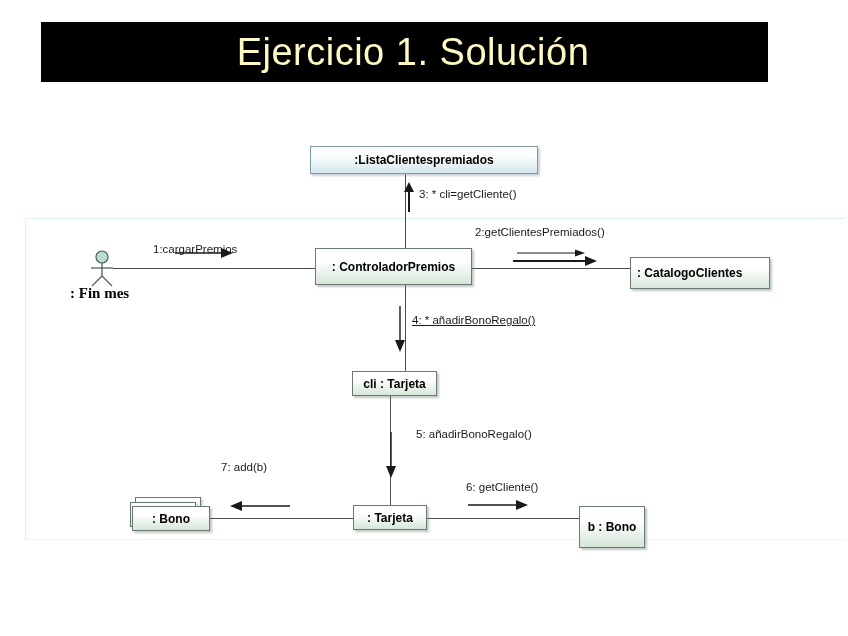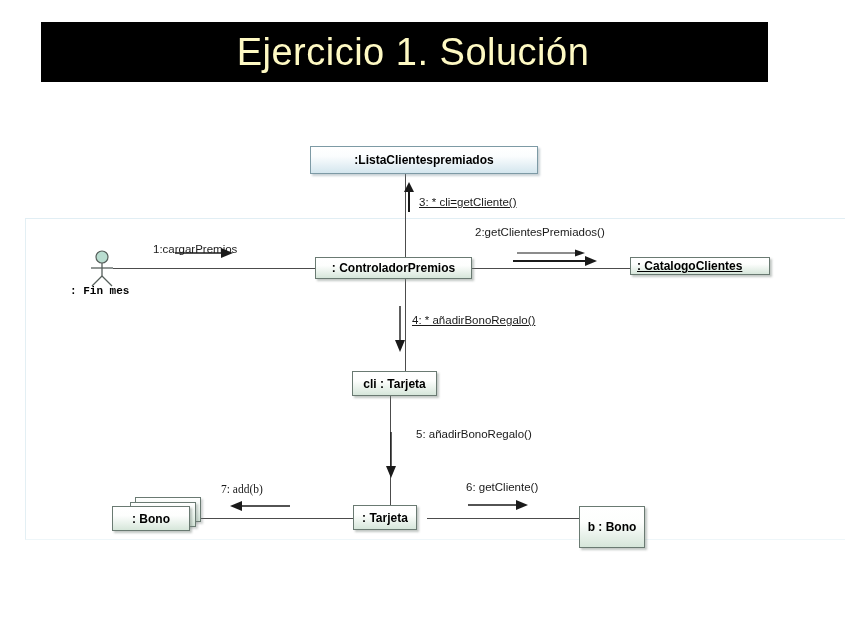--- a/index.html
+++ b/index.html
@@ -66,22 +66,22 @@
     position:absolute;font-size:11.5px;color:#1a1a1a;white-space:nowrap;
     font-family:"Liberation Sans", sans-serif;
   }
 
   
   .arrow{position:absolute;}
 
   
   .actor{position:absolute;}
   .actor-label{
-    position:absolute;font-size:11px;font-weight:bold;color:#000;
-    white-space:nowrap;font-family:Liberation Mono, monospace;
+    position:absolute;font-size:15px;font-weight:bold;color:#000;
+    white-space:nowrap;font-family:Liberation Serif, serif;
   }
 </style>
 </head>
 <body>
 
 <div id="slide">
 
   <div class="title-banner">
     <div class="title-text">Ejercicio 1. Solución</div>
   </div>
@@ -111,39 +111,39 @@
       <line x1="17" y1="26" x2="7" y2="36" stroke="#555f5b" stroke-width="1.3"></line>
       <line x1="17" y1="26" x2="27" y2="36" stroke="#555f5b" stroke-width="1.3"></line>
     </svg>
   </div>
   <div class="actor-label" style="left:70px;top:285px;">: Fin mes</div>
 
   <div class="obj blue" style="left:290px;top:146px;width:228px;height:28px;margin-left:20px;">
     <span class="lbl">:ListaClientespremiados</span>
   </div>
 
-  <div class="obj" style="left:315px;top:257px;width:157px;height:22px;">
+  <div class="obj" style="left:315px;top:248px;width:157px;height:37px;">
     <span class="lbl">: ControladorPremios</span>
   </div>
 
-  <div class="obj" style="left:630px;top:257px;width:140px;height:18px;overflow:hidden;justify-content:flex-start;padding-left:6px;text-decoration:underline;">
+  <div class="obj" style="left:630px;top:257px;width:140px;height:32px;overflow:hidden;justify-content:flex-start;padding-left:6px;">
     <span class="lbl">: CatalogoClientes</span>
   </div>
 
   <div class="obj" style="left:352px;top:371px;width:85px;height:25px;">
     <span class="lbl">cli : Tarjeta</span>
   </div>
 
-  <div class="obj" style="left:353px;top:505px;width:64px;height:25px;">
+  <div class="obj" style="left:353px;top:505px;width:74px;height:25px;">
     <span class="lbl">: Tarjeta</span>
   </div>
 
   <div class="stack-back" style="left:135px;top:497px;width:66px;height:25px;"></div>
   <div class="stack-back" style="left:130px;top:502px;width:66px;height:25px;"></div>
-  <div class="obj" style="left:112px;top:506px;width:78px;height:25px;">
+  <div class="obj" style="left:132px;top:506px;width:78px;height:25px;">
     <span class="lbl">: Bono</span>
   </div>
 
   <div class="obj" style="left:579px;top:506px;width:66px;height:42px;">
     <span class="lbl">b : Bono</span>
   </div>
 
   <div class="msg" style="left:153px;top:243px;">1:cargarPremios</div>
   <div class="arrow" style="left:175px;top:246px;">
     <svg width="60" height="14" viewBox="0 0 60 14">
@@ -161,21 +161,21 @@
       <polygon points="72,9 84,14 72,19" fill="#1a1a1a"></polygon>
     </svg>
   </div>
 
   <div class="arrow" style="left:403px;top:182px;">
     <svg width="12" height="32" viewBox="0 0 12 32">
       <line x1="6" y1="30" x2="6" y2="9" stroke="#1a1a1a" stroke-width="2"></line>
       <polygon points="1,10 6,0 11,10" fill="#1a1a1a"></polygon>
     </svg>
   </div>
-  <div class="msg" style="left:419px;top:196px;text-decoration:underline;">3: * cli=getCliente()</div>
+  <div class="msg" style="left:419px;top:188px;">3: * cli=getCliente()</div>
 
   <div class="arrow" style="left:394px;top:306px;">
     <svg width="12" height="46" viewBox="0 0 12 46">
       <line x1="6" y1="0" x2="6" y2="36" stroke="#1a1a1a" stroke-width="1.4"></line>
       <polygon points="1,34 6,46 11,34" fill="#1a1a1a"></polygon>
     </svg>
   </div>
   <div class="msg" style="left:412px;top:314px;text-decoration:underline;">4: * añadirBonoRegalo()</div>
 
   <div class="arrow" style="left:385px;top:432px;">
@@ -187,21 +187,21 @@
   <div class="msg" style="left:416px;top:428px;">5: añadirBonoRegalo()</div>
 
   <div class="msg" style="left:466px;top:481px;">6: getCliente()</div>
   <div class="arrow" style="left:468px;top:498px;">
     <svg width="62" height="14" viewBox="0 0 62 14">
       <line x1="0" y1="7" x2="48" y2="7" stroke="#1a1a1a" stroke-width="1.4"></line>
       <polygon points="48,2 60,7 48,12" fill="#1a1a1a"></polygon>
     </svg>
   </div>
 
-  <div class="msg" style="left:221px;top:483px;font-family:Liberation Serif, serif;">7: add(b)</div>
+  <div class="msg" style="left:221px;top:461px;">7: add(b)</div>
   <div class="arrow" style="left:228px;top:499px;">
     <svg width="62" height="14" viewBox="0 0 62 14">
       <line x1="14" y1="7" x2="62" y2="7" stroke="#1a1a1a" stroke-width="1.4"></line>
       <polygon points="14,2 2,7 14,12" fill="#1a1a1a"></polygon>
     </svg>
   </div>
 
 </div>
 
 </body></html>

